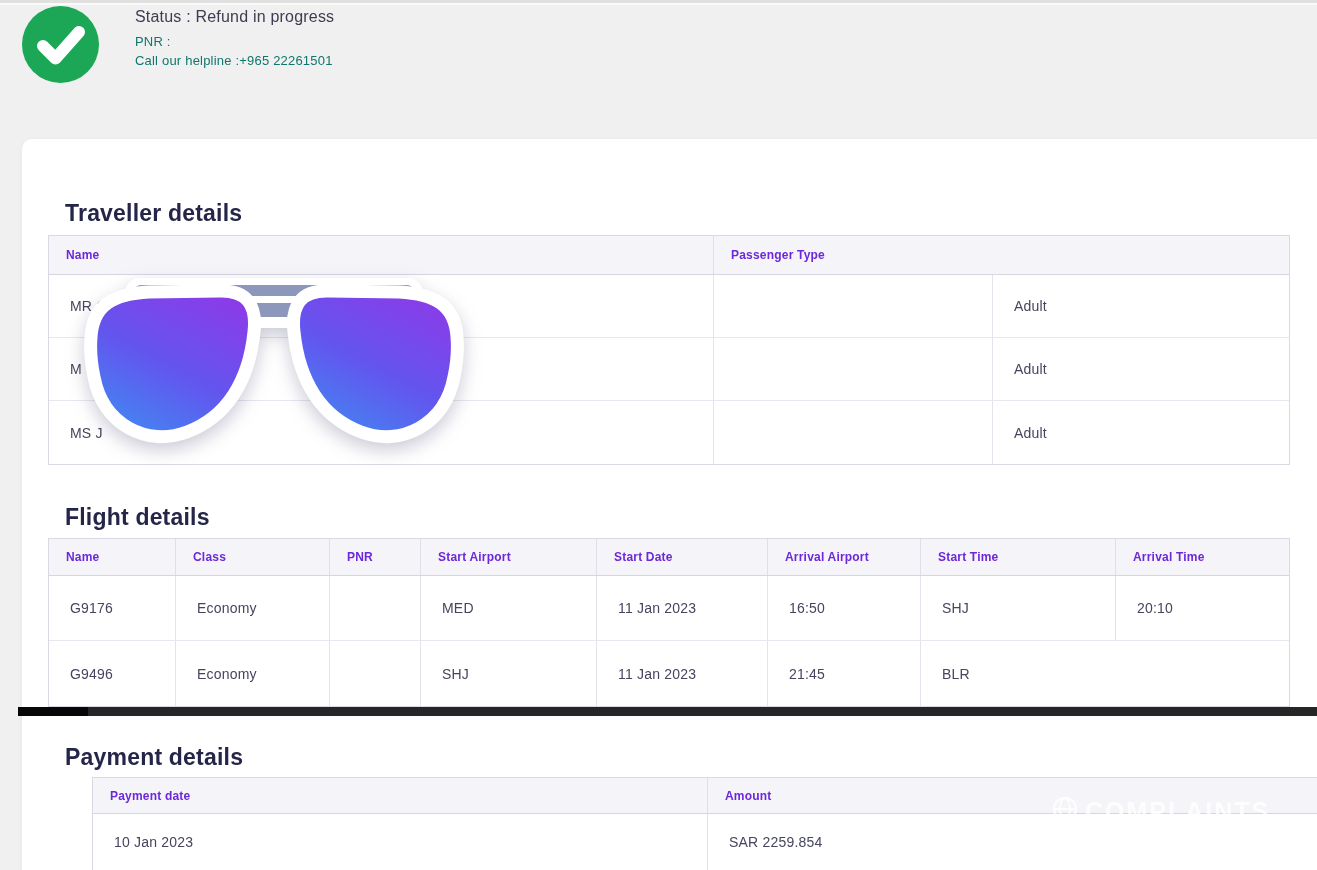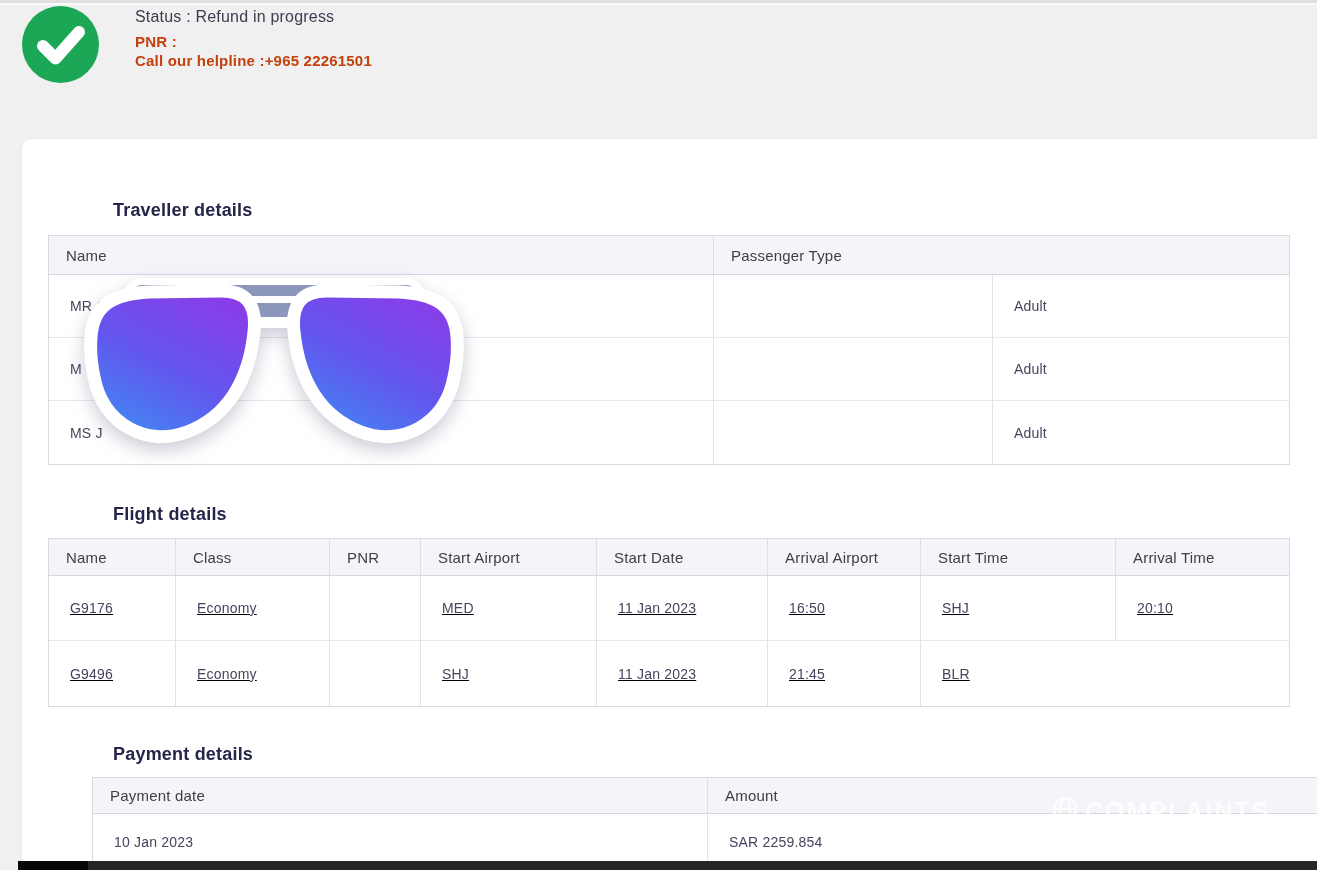--- a/index.html
+++ b/index.html
@@ -2,77 +2,77 @@
 <html><head>
 <meta charset="utf-8">
 <style>
   * { margin: 0; padding: 0; box-sizing: border-box; }
   html, body { width: 1317px; height: 870px; }
   body {
     font-family: "Liberation Sans", "DejaVu Sans", sans-serif;
     background: #eff0ef;
     overflow: hidden;
   }
-  .page { position: relative; width: 1317px; height: 870px; background: #eff0ef; }
+  .page { position: relative; width: 1317px; height: 716px; background: #eff0ef; }
 
   
   .strip-a { position: absolute; top: 0; left: 0; right: 0; height: 3px; background: #dfe0df; }
   .strip-b { position: absolute; top: 3px; left: 0; right: 0; height: 2px; background: #fbfbfa; }
 
   
   .check-badge { position: absolute; left: 22px; top: 6px; width: 77px; height: 77px; }
   .status-lines { position: absolute; left: 135px; top: 8px; }
   .status-main { font-size: 16px; font-weight: 500; color: #3d3d50; letter-spacing: .2px; }
-  .status-sub  { font-size: 15px; font-weight: 700; color: #c2410c; letter-spacing: .2px; line-height: 19px; }
+  .status-sub  { font-size: 13px; font-weight: 400; color: #0f766e; letter-spacing: .2px; line-height: 19px; }
   .status-sub.first { margin-top: 6px; }
 
   
   .card {
     position: absolute; left: 22px; top: 139px; width: 1295px; height: 731px;
     background: #ffffff; border-radius: 10px 0 0 0;
     box-shadow: 0 1px 5px rgba(0,0,0,0.05);
   }
 
   .section-title {
     position: absolute; left: 43px;
-    font-size: 18px; font-weight: 600; color: #252549; letter-spacing: .2px; margin-left: 48px;
+    font-size: 23px; font-weight: 600; color: #252549; letter-spacing: .2px;
   }
   .t-traveller { top: 61px; }
   .t-flight    { top: 365px; }
   .t-payment   { top: 605px; }
 
   
   .tbl { position: absolute; left: 26px; width: 1242px; border: 1px solid #d9d9e3; background: #fff; }
   .tbl .thead { display: grid; background: #f4f4f9; border-bottom: 1px solid #d6d6e1; }
   .tbl .tr    { display: grid; border-bottom: 1px solid #e7e7ef; background: #fff; }
   .tbl .tr:last-child { border-bottom: none; }
   .tbl .th {
     display: flex; align-items: center; padding-left: 17px;
-    font-size: 15px; font-weight: 400; color: #404040; letter-spacing: .2px;
+    font-size: 12px; font-weight: 700; color: #6d28d9; letter-spacing: .2px;
     border-right: 1px solid #dfdfe9;
   }
   .tbl .th:last-child { border-right: none; }
   .tbl .td {
     display: flex; align-items: center; padding-left: 21px;
     font-size: 14px; font-weight: 400; color: #45455e; letter-spacing: .2px;
     border-right: 1px solid #e3e3ec;
   }
   .tbl .td:last-child { border-right: none; text-align: right; }
 
   
   .traveller-tbl { top: 96px; }
   .traveller-tbl .thead, .traveller-tbl .tr { grid-template-columns: 665px 279px 296px; }
   .traveller-tbl .thead { height: 39px; }
   .traveller-tbl .tr { height: 63px; }
 
   
   .flight-tbl { top: 399px; }
   .flight-tbl .thead, .flight-tbl .tr { grid-template-columns: 127px 154px 91px 176px 171px 153px 195px 173px; }
   .flight-tbl .thead { height: 37px; }
-  .flight-tbl .tr { height: 65px; text-decoration: underline; }
+  .flight-tbl .tr { height: 65px; }
 
   
   .payment-tbl { top: 638px; height: 93px; margin-left: 44px; }
   .payment-tbl .thead, .payment-tbl .tr { grid-template-columns: 615px 625px; }
   .payment-tbl .thead { height: 36px; }
   .payment-tbl .tr { height: 56px; }
 
   
   .sunglasses {
     position: absolute; left: 46px; top: 138px; width: 412px; height: 186px;

